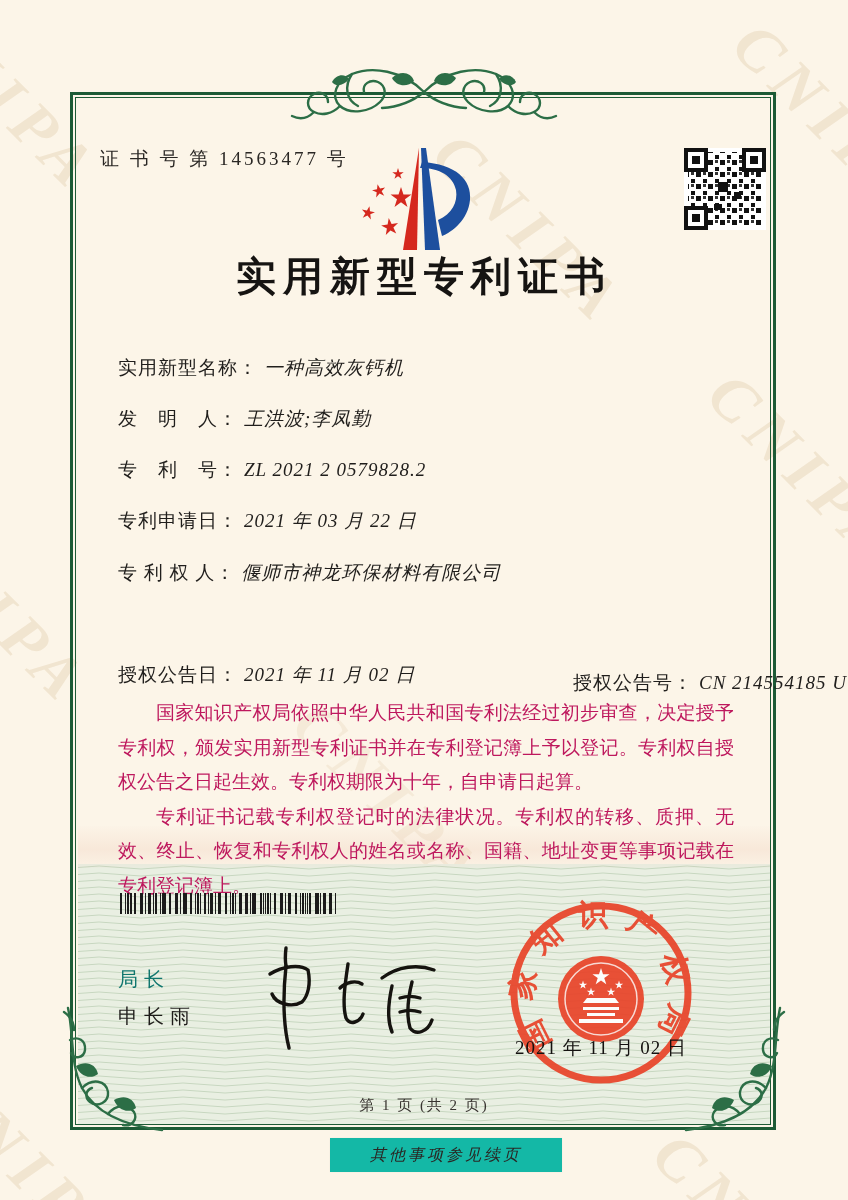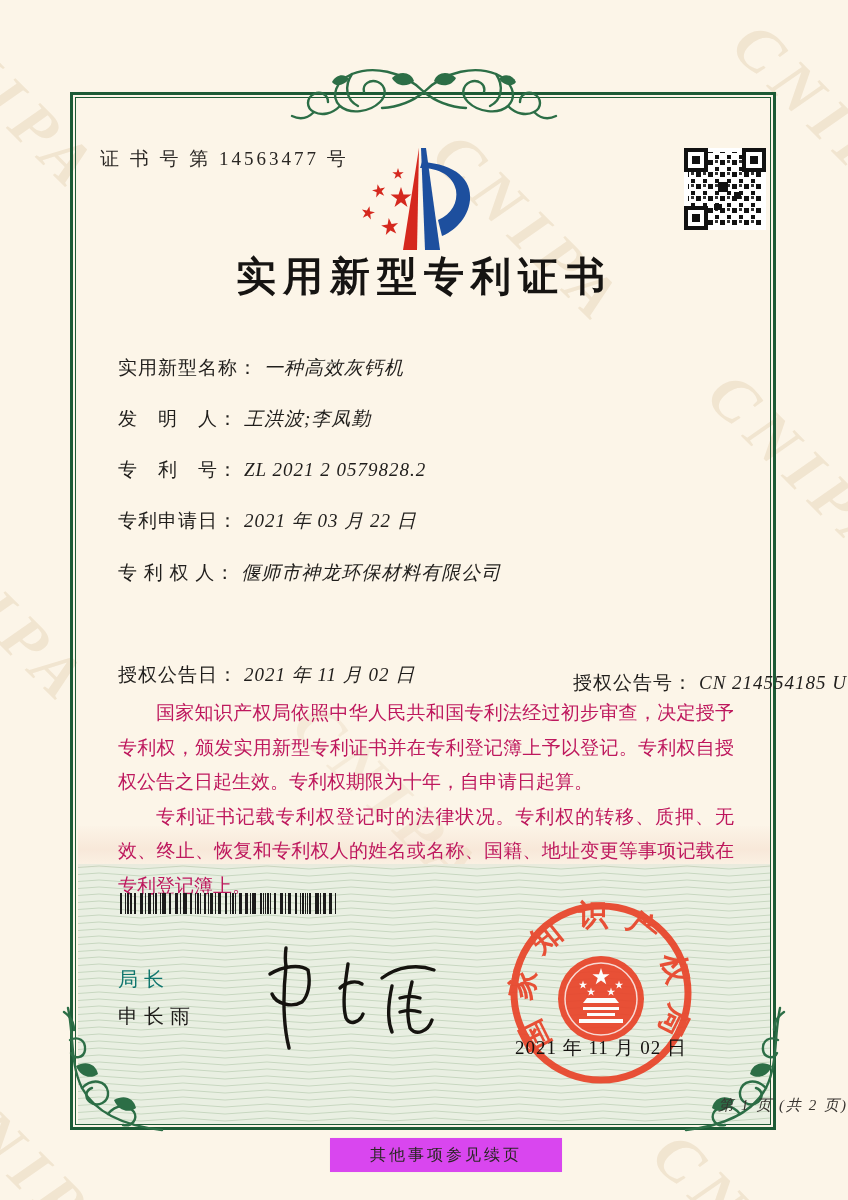--- a/index.html
+++ b/index.html
@@ -46,26 +46,26 @@
       repeating-linear-gradient(90deg,#1b1b1b 0 1px, rgba(0,0,0,0) 1px 11px);
   }
   .sig-title{position:absolute; left:118px; top:966px; font-size:20px; letter-spacing:6px; color:#0f766e;}
   .sig-name{position:absolute; left:118px; top:1003px; font-size:20px; letter-spacing:6px; color:#1e1c1a;}
   .signature{position:absolute; left:248px; top:936px;}
   .seal{position:absolute; left:505px; top:897px; opacity:.93;}
   .seal-date{
     position:absolute; left:505px; top:1035px; width:192px; text-align:center;
     font-size:19px; color:#141210; letter-spacing:1px; white-space:nowrap;
   }
-  .page-num{position:absolute; left:0; top:1096px; width:848px; text-align:right; font-size:15px; letter-spacing:2px; color:#37332f;font-style:italic;}
+  .page-num{position:absolute; left:0; top:1096px; width:848px; text-align:center; font-size:15px; letter-spacing:2px; color:#37332f;}
   .continuation{
     position:absolute; left:330px; top:1138px; width:232px; height:34px;
-    background:#d946ef; box-shadow:0 0 2px rgba(0,0,0,0.05);
+    background:#14b8a6; box-shadow:0 0 2px rgba(0,0,0,0.05);
     display:flex; align-items:center; justify-content:center;
-    font-size:16px; letter-spacing:3px; color:#2a2724;
+    font-size:16px; letter-spacing:3px; color:#2a2724;font-style:italic;
   }
   .ornament{position:absolute; z-index:2; pointer-events:none;}
 </style>
 </head>
 <body>
 
 <div class="page">
 
   <div class="wm" style="left:-55px;top:-15px;">CNIPA</div>
   <div class="wm" style="left:770px;top:8px;">CNIPA</div>

